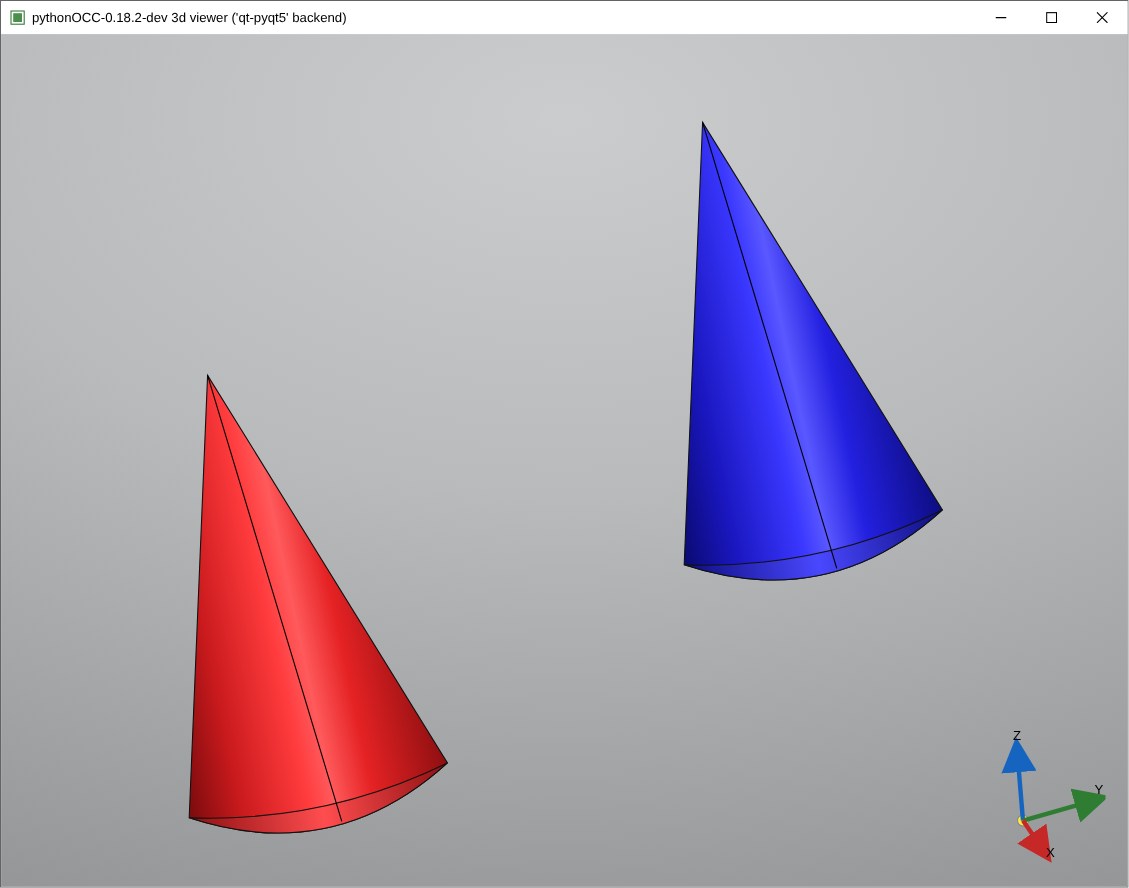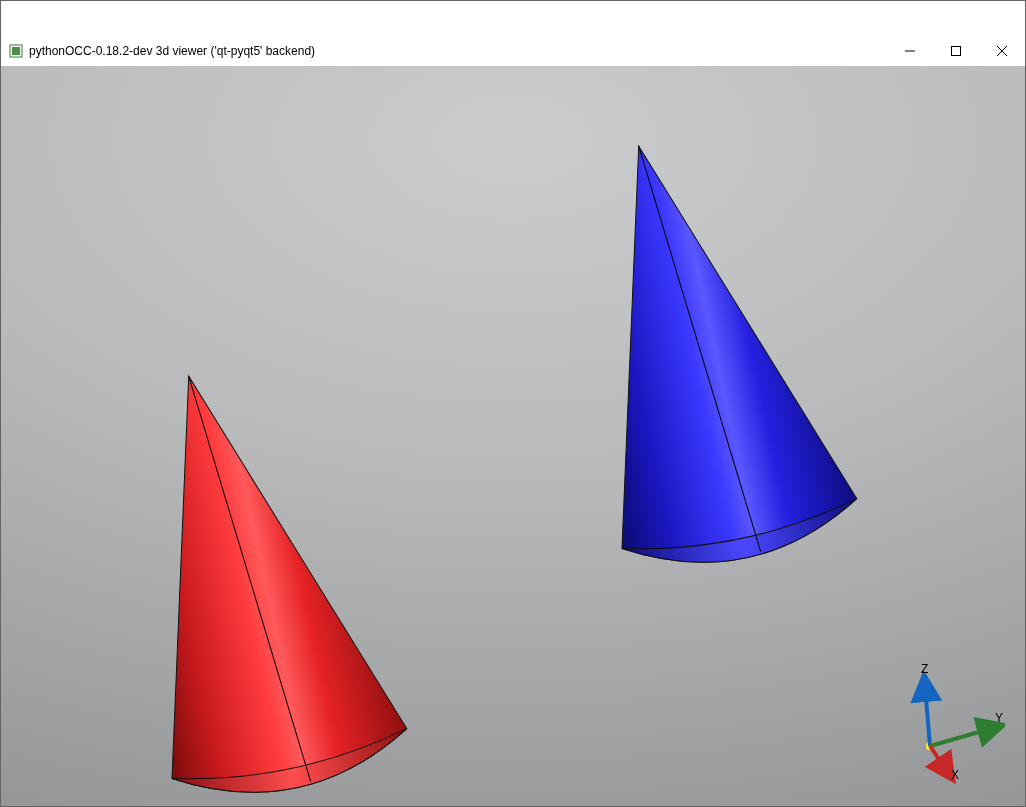--- a/index.html
+++ b/index.html
@@ -20,21 +20,20 @@
 }
 .titlebar {
   height: 30px;
   background: #ffffff;
   display: flex;
   align-items: center;
   padding-left: 8px;
   color: #000;
   font-size: 12px;
   flex-shrink: 0;
-  margin-top: 35px;
 }
 .titlebar .app-icon {
   width: 14px;
   height: 14px;
   margin-right: 6px;
   display: flex;
   align-items: center;
   justify-content: center;
 }
 .titlebar .title { flex: 1; }

